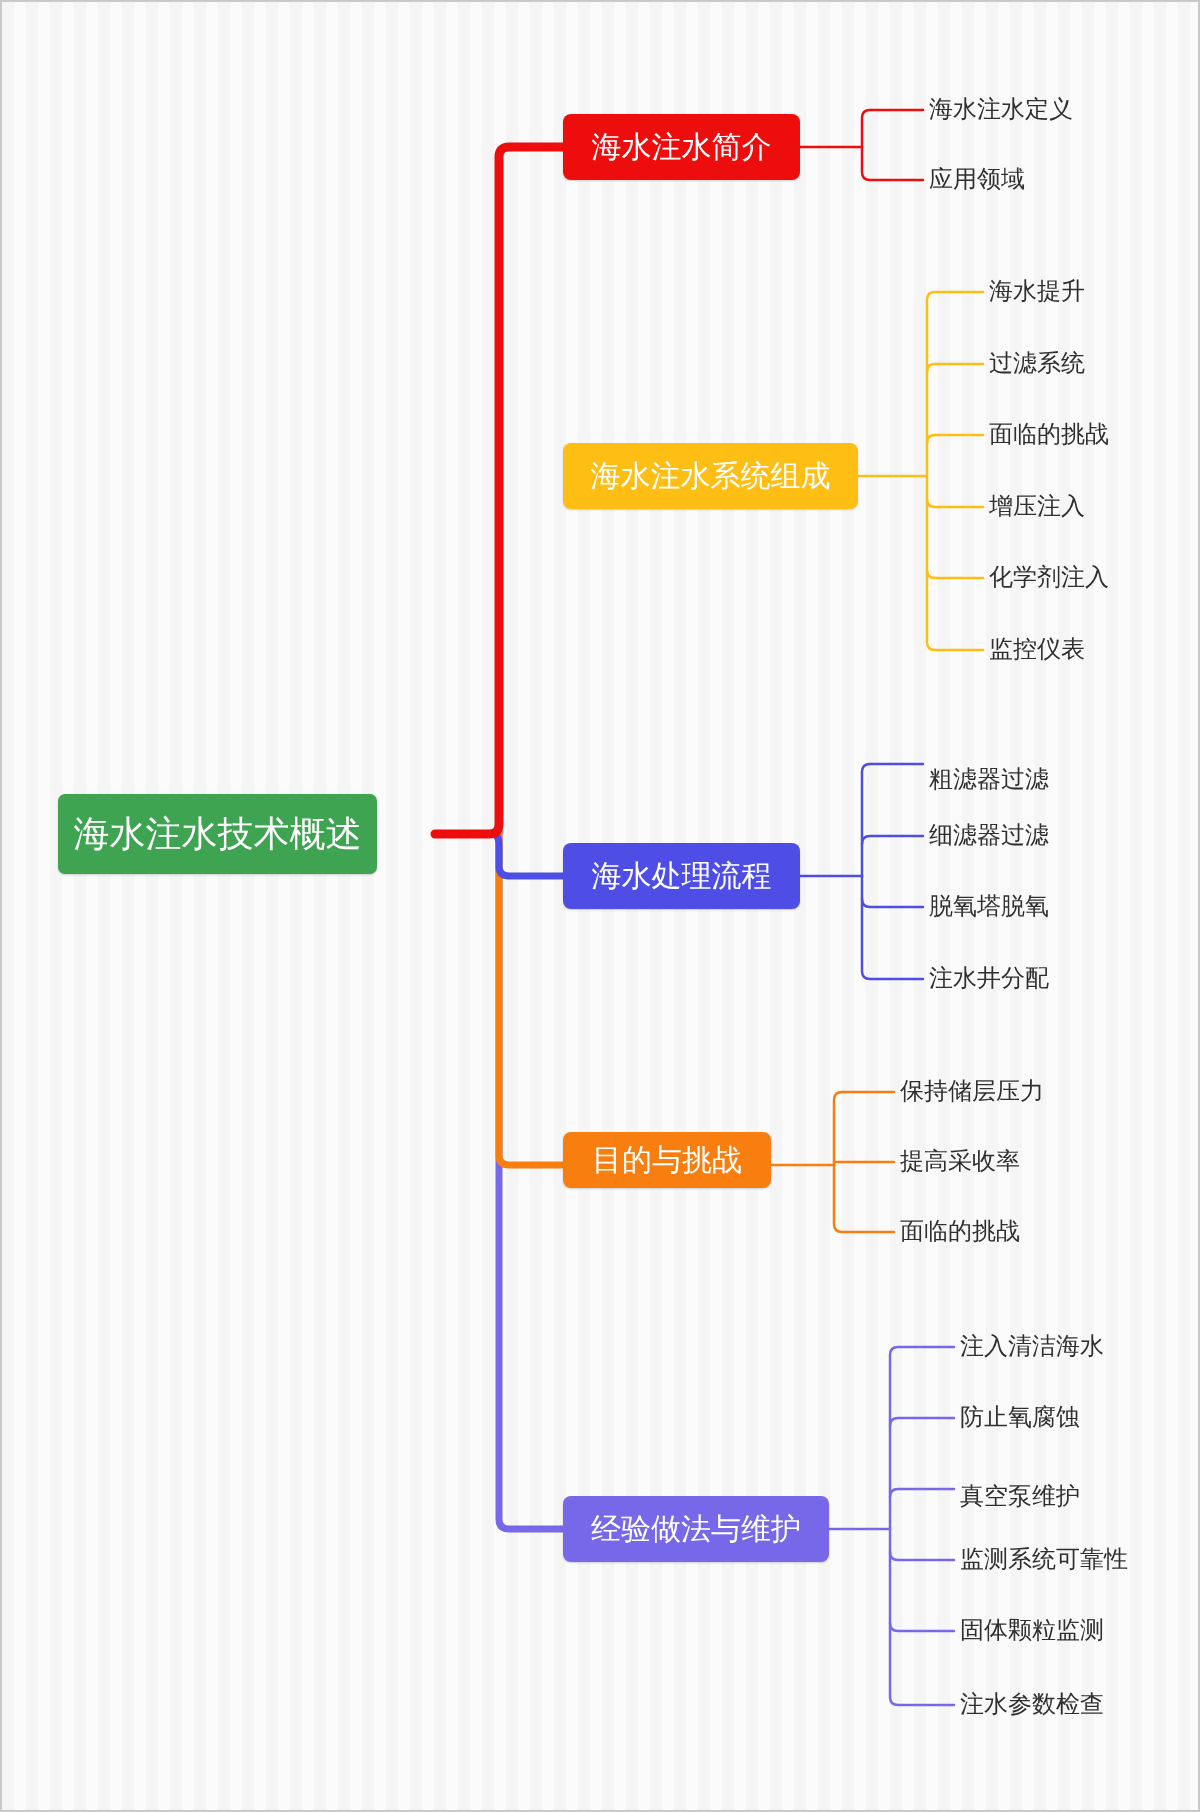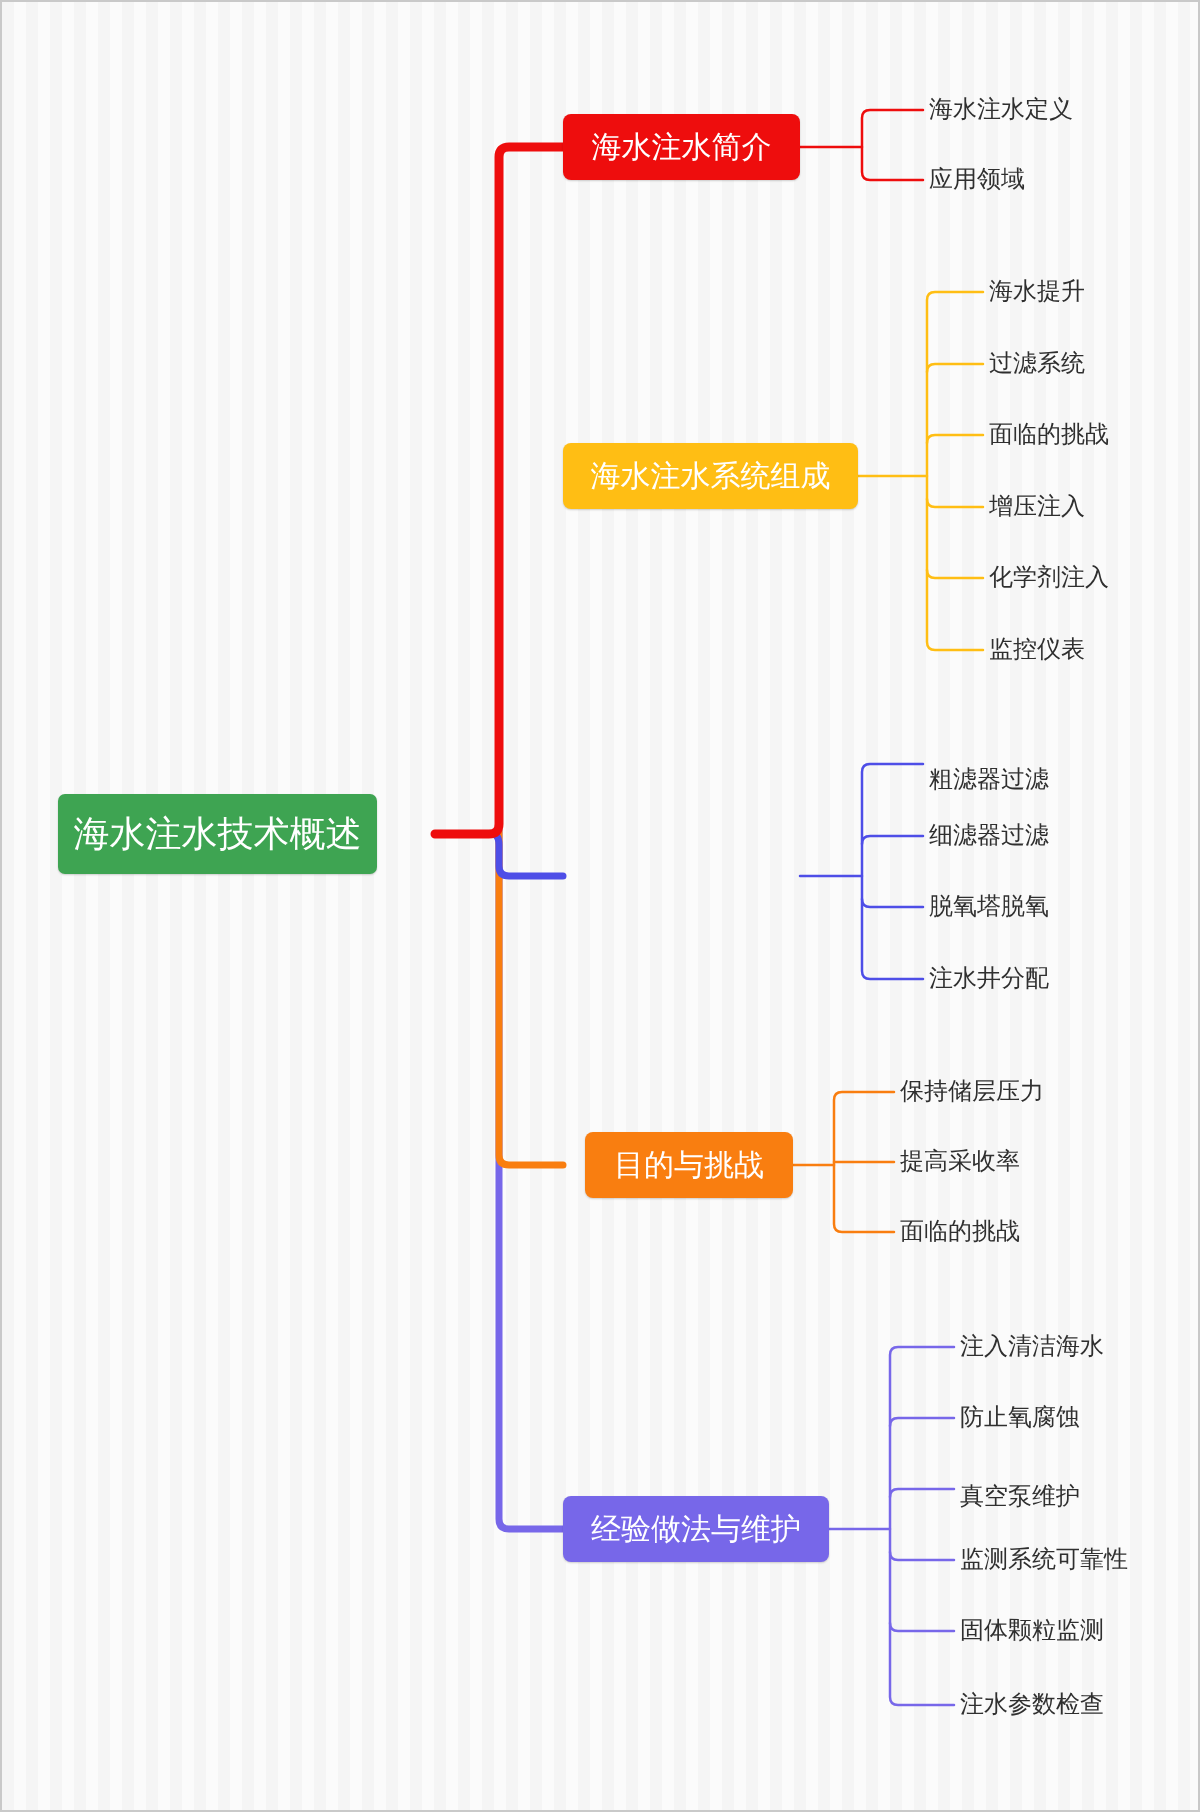--- a/index.html
+++ b/index.html
@@ -82,21 +82,24 @@
   <div class="node central" style="left: 56px; top: 792px; width: 319px; height: 80px; background: rgb(62, 164, 82);">
     <span>海水注水技术概述</span>
   </div>
 
   <div class="node branch" style="left: 561px; top: 112px; width: 237px; height: 66px; background: rgb(238, 13, 13); text-align: center;">
     <span>海水注水简介</span>
   </div>
   <div class="node branch" style="left: 561px; top: 441px; width: 295px; height: 66px; background: rgb(255, 190, 20);">
     <span>海水注水系统组成</span>
   </div>
-  <div class="node branch" style="left: 583px; top: 1130px; width: 208px; height: 66px; background: rgb(249, 126, 16);">
+  <div class="node branch" style="left: 561px; top: 841px; width: 237px; height: 66px; background: rgb(78, 78, 231);">
+    <span>海水处理流程</span>
+  </div>
+  <div class="node branch" style="left: 561px; top: 1130px; width: 208px; height: 56px; background: rgb(249, 126, 16);">
     <span>目的与挑战</span>
   </div>
   <div class="node branch" style="left: 561px; top: 1494px; width: 266px; height: 66px; background: rgb(119, 103, 233);">
     <span>经验做法与维护</span>
   </div>
 
   <div class="leaf" style="left:927px;top:108px;">海水注水定义</div>
   <div class="leaf" style="left:927px;top:178px;">应用领域</div>
 
   <div class="leaf" style="left:987px;top:290px;">海水提升</div>

